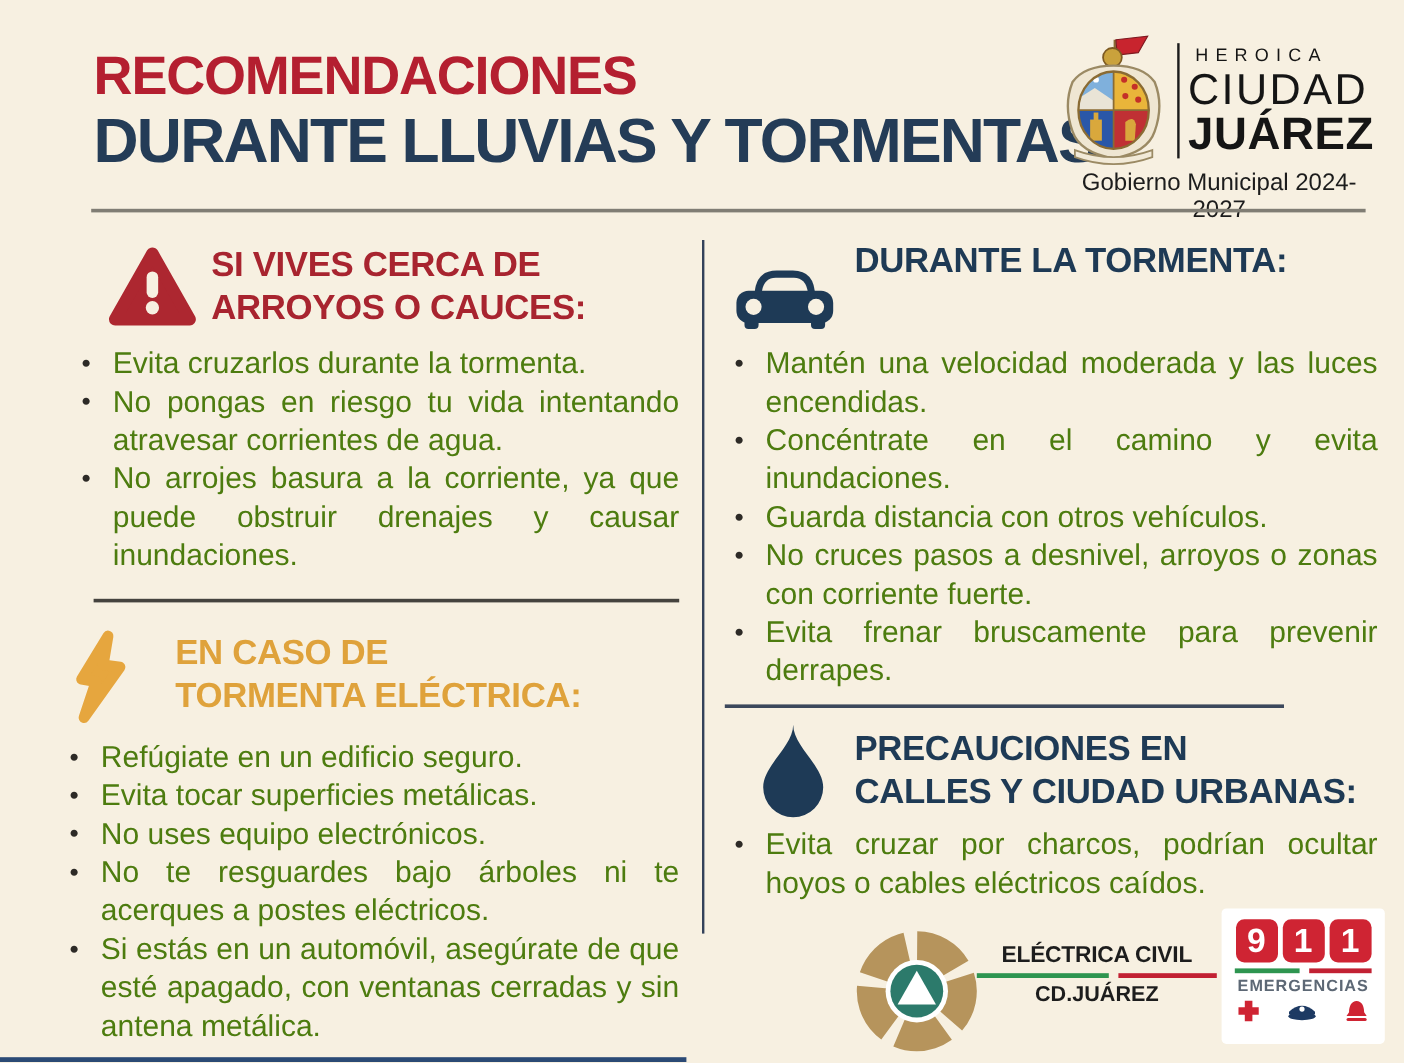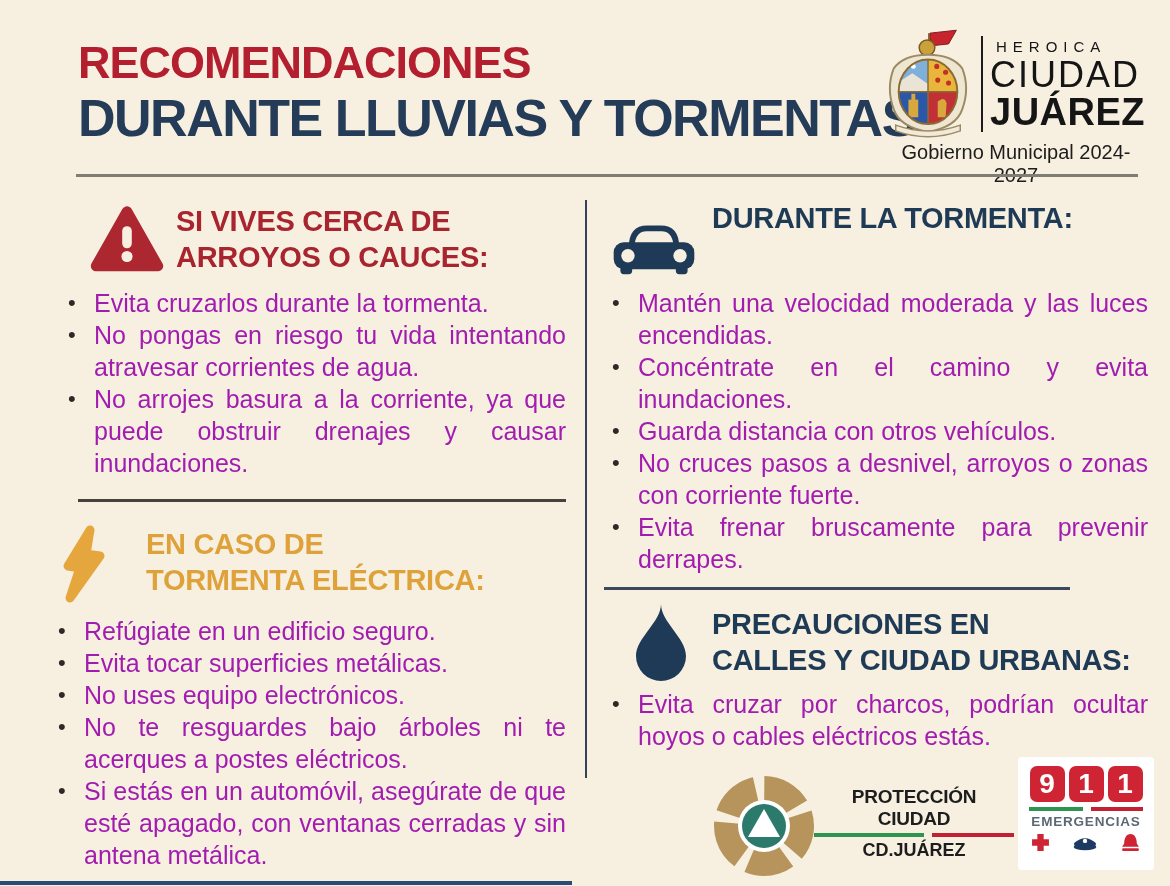--- a/index.html
+++ b/index.html
@@ -30,21 +30,21 @@
   .v-divider { left:585px; top:200px; width:2px; height:578px; background:#33415a; }
 
   .sec-head { font-weight:700; font-size:29px; line-height:36px; letter-spacing:-0.3px; }
   .red   { color:#a8242f; }
   .navy  { color:#1e3a55; }
   .amber { color:#dfa23b; }
 
   .bullets { }
   .b-row { display:flex; margin:0; }
   .b-dot { flex:none; width:32px; font-size:22px; line-height:32px; color:#2d2a26; padding-left:6px; }
-  .b-text { flex:1; font-size:25px; line-height:32px; text-align:justify; color:#a21caf; }
+  .b-text { flex:1; font-size:25px; line-height:32px; text-align:justify; color:#4d7c0f; }
 
   .s1-icon { left:90px;  top:204px; width:74px;  height:68px; }
   .s1-head { left:176px; top:203px; }
   .s1-bullets { left:62px; top:287px; width:504px; }
   .s1-divider { left:78px; top:499px; width:488px; height:3px; background:#45433e; }
 
   .s2-icon { left:56px;  top:524px; width:54px;  height:82px; }
   .s2-head { left:146px; top:526px; }
   .s2-bullets { left:52px; top:615px; width:514px; }
 
@@ -227,32 +227,32 @@
   <svg class="abs s4-icon" viewBox="0 0 54 80">
     <path d="M27 2 C27 20 2 36 2 54 a25 25 0 0 0 50 0 C52 36 27 20 27 2 Z" fill="#1e3a56"></path>
   </svg>
   <div class="abs s4-head sec-head navy">
     <div>PRECAUCIONES EN</div>
     <div>CALLES Y CIUDAD URBANAS:</div>
   </div>
   <div class="abs s4-bullets bullets">
     <div class="b-row">
       <span class="b-dot">•</span>
-      <p class="b-text">Evita cruzar por charcos, podrían ocultar hoyos o cables eléctricos estás.</p>
+      <p class="b-text">Evita cruzar por charcos, podrían ocultar hoyos o cables eléctricos caídos.</p>
     </div>
   </div>
 
   <svg class="abs pc-emblem" viewBox="0 0 104 104">
     <circle cx="52" cy="52" r="37" fill="none" stroke="#b6945c" stroke-width="26" stroke-dasharray="38 8.5" transform="rotate(-18 52 52)"></circle>
     <circle cx="52" cy="52" r="26" fill="#ffffff"></circle>
     <circle cx="52" cy="52" r="22" fill="#2c7a6b"></circle>
     <path d="M52 35 L68 63 L36 63 Z" fill="#ffffff"></path>
   </svg>
   <div class="abs pc-text">
-    <div class="pc-line1">PROTECCIÓN CIUDAD</div>
+    <div class="pc-line1">ELÉCTRICA CIVIL</div>
     <div class="pc-tricolor">
       <span class="pc-green"></span>
       <span class="pc-gap"></span>
       <span class="pc-red"></span>
     </div>
     <div class="pc-line2">CD.JUÁREZ</div>
   </div>
 
   <div class="abs e911-card">
     <div class="e911-digits">

